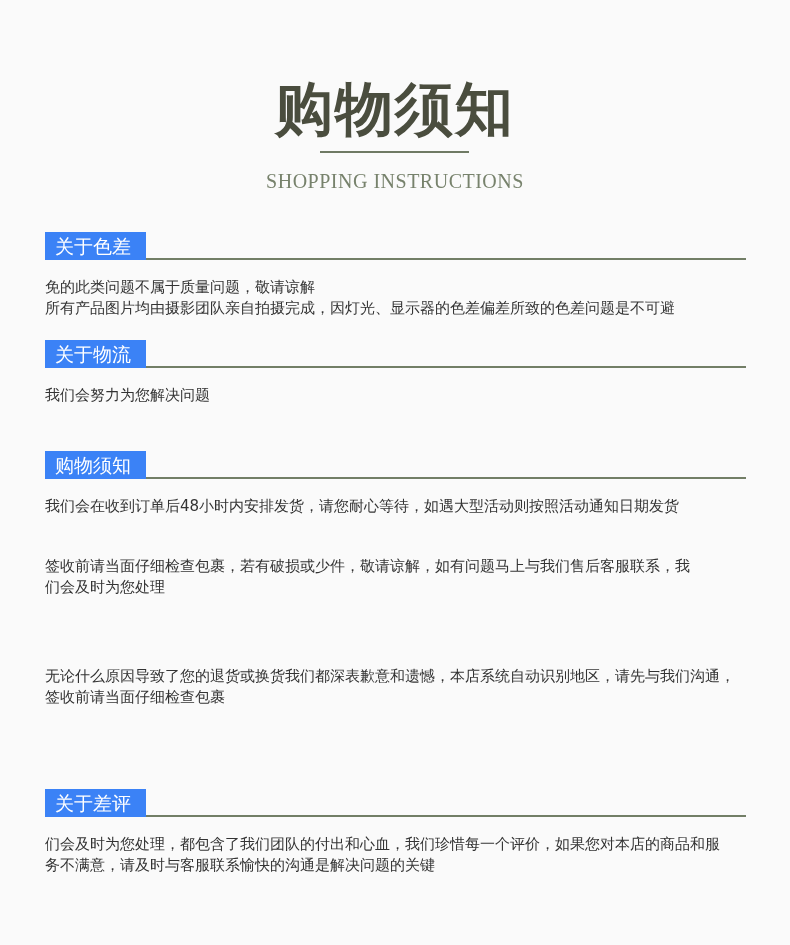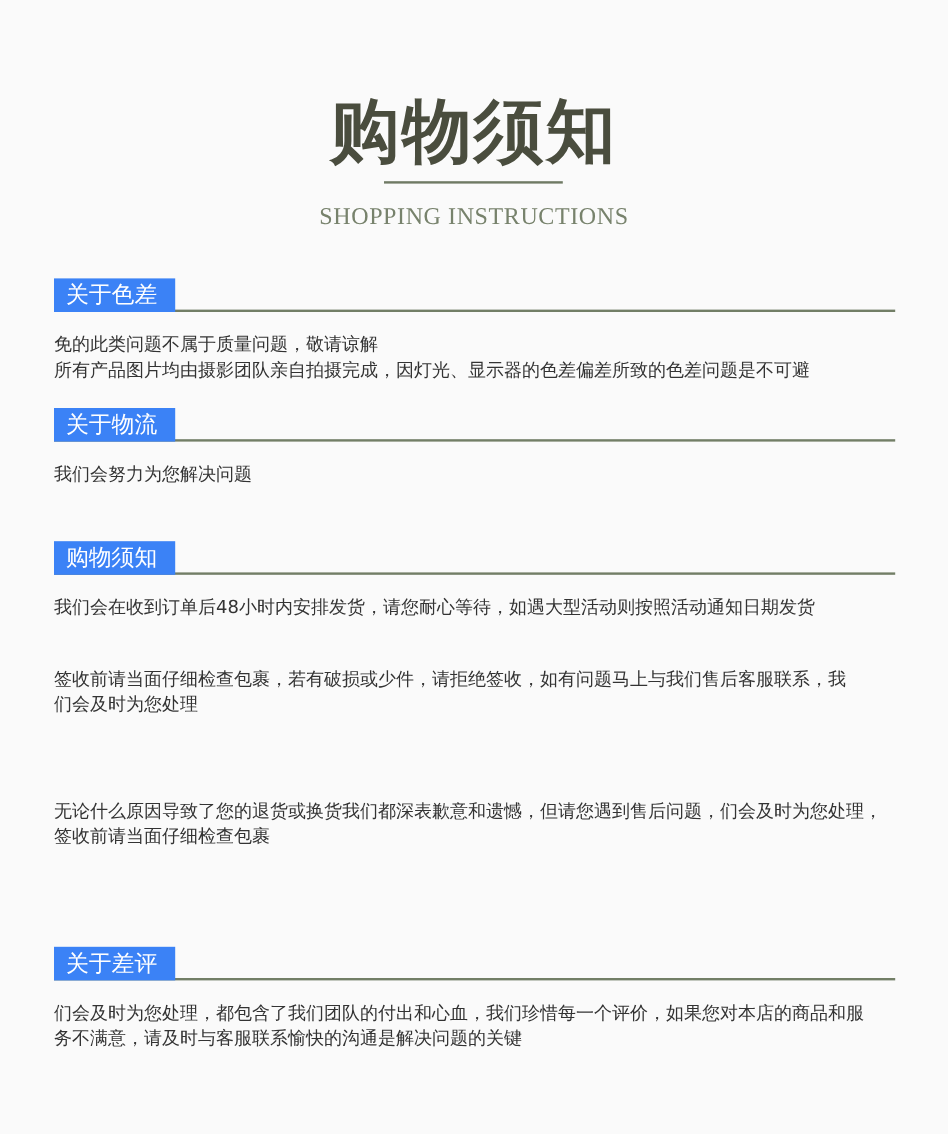--- a/index.html
+++ b/index.html
@@ -80,28 +80,28 @@
     <div class="sec-line"></div>
     <div class="sec-tag">购物须知</div>
   </div>
   <div class="sec-body">
     <div>我们会在收到订单后48小时内安排发货，请您耐心等待，如遇大型活动则按照活动通知日期发货</div>
   </div>
 </div>
 
 <div class="section" style="top:541px;">
   <div class="sec-body">
-    <div>签收前请当面仔细检查包裹，若有破损或少件，请拒绝签收，如有问题马上与我们售后客服联系，我</div>
+    <div>签收前请当面仔细检查包裹，若有破损或少件，敬请谅解，如有问题马上与我们售后客服联系，我</div>
     <div>们会及时为您处理</div>
   </div>
 </div>
 
 <div class="section" style="top:651px;">
   <div class="sec-body">
-    <div>无论什么原因导致了您的退货或换货我们都深表歉意和遗憾，但请您遇到售后问题，们会及时为您处理，</div>
+    <div>无论什么原因导致了您的退货或换货我们都深表歉意和遗憾，本店系统自动识别地区，请先与我们沟通，</div>
     <div>签收前请当面仔细检查包裹</div>
   </div>
 </div>
 
 <div class="section" style="top:789px;">
   <div class="sec-head">
     <div class="sec-line"></div>
     <div class="sec-tag">关于差评</div>
   </div>
   <div class="sec-body">

